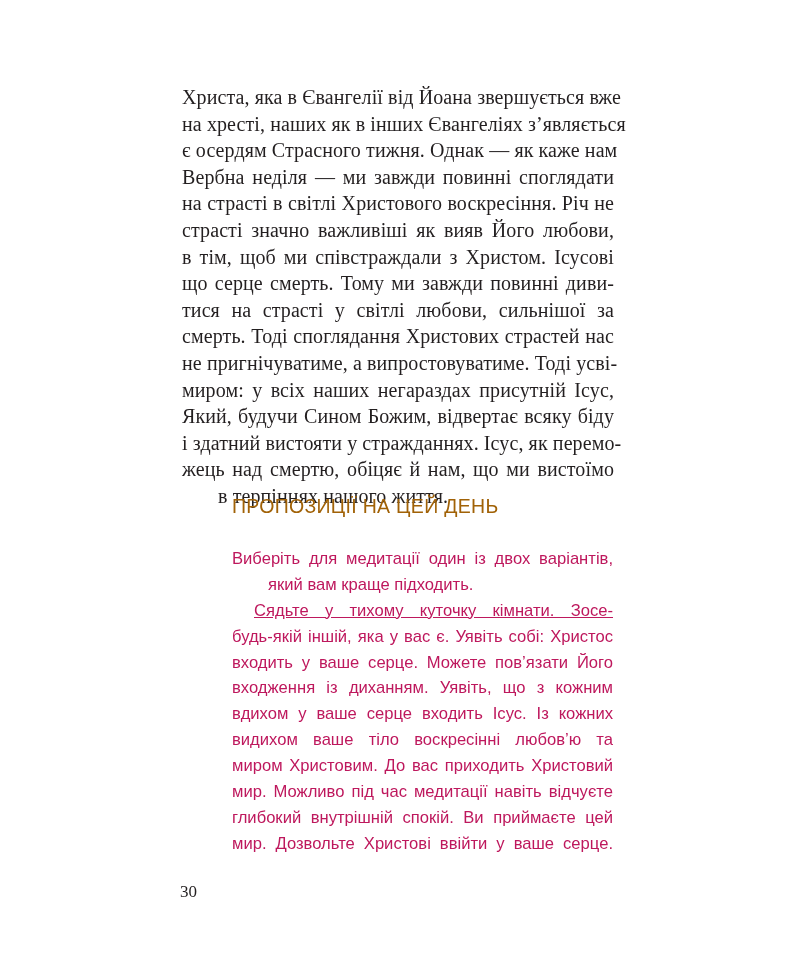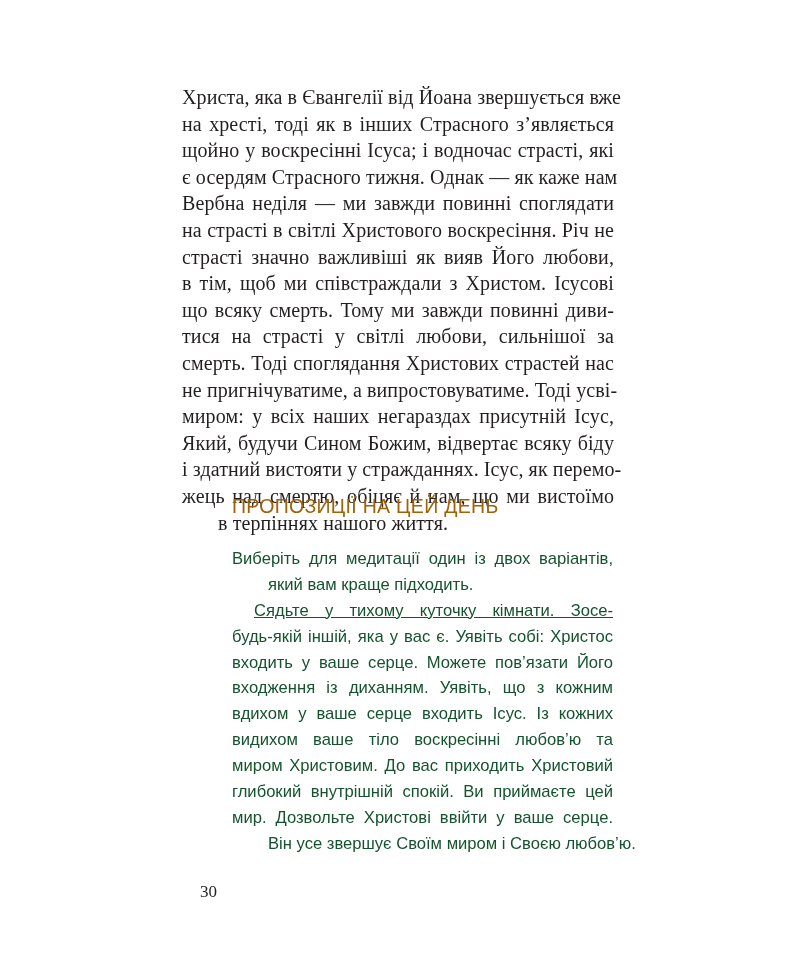--- a/index.html
+++ b/index.html
@@ -56,54 +56,52 @@
       white-space: nowrap;
     }
     .sans-block {
       position: absolute;
       left: 232px;
       top: 546px;
       width: 381px;
       font-family: "Liberation Sans", "DejaVu Sans", sans-serif;
       font-size: 16.6px;
       line-height: 25.9px;
-      color: #14532d;
+      color: #be185d;
     }
     .sans-block .line {
       height: 25.9px;
     }
     .sans-block .line.indent {
       padding-left: 22px;
       text-decoration: underline;
     }
     .page-number {
       position: absolute;
       left: 180px;
       top: 882px;
       font-family: "Liberation Serif", "DejaVu Serif", serif;
       font-size: 17px;
       color: #231f20;
-      margin-left: 20px;
     }
   </style>
 </head>
 <body>
 
 <div class="page">
 
   <div class="serif-block">
     <span class="line">Христа, яка в Євангелії від Йоана звершується вже</span>
-    <span class="line">на хресті, тоді як в інших Страсного з’являється</span>
-    <span class="line">щойно у воскресінні Ісуса; і водночас страсті, які</span>
+    <span class="line">на хресті, наших як в інших Євангеліях з’являється</span>
     <span class="line">є осердям Страсного тижня. Однак — як каже нам</span>
     <span class="line">Вербна неділя — ми завжди повинні споглядати</span>
     <span class="line">на страсті в світлі Христового воскресіння. Річ не</span>
     <span class="line">страсті значно важливіші як вияв Його любови,</span>
     <span class="line">в тім, щоб ми співстраждали з Христом. Ісусові</span>
-    <span class="line">що всяку смерть. Тому ми завжди повинні диви-</span>
+    <span class="line">що серце смерть. Тому ми завжди повинні диви-</span>
     <span class="line">тися на страсті у світлі любови, сильнішої за</span>
     <span class="line">смерть. Тоді споглядання Христових страстей нас</span>
     <span class="line">не пригнічуватиме, а випростовуватиме. Тоді усві-</span>
     <span class="line">миром: у всіх наших негараздах присутній Ісус,</span>
     <span class="line">Який, будучи Сином Божим, відвертає всяку біду</span>
     <span class="line">і здатний вистояти у стражданнях. Ісус, як перемо-</span>
     <span class="line">жець над смертю, обіцяє й нам, що ми вистоїмо</span>
     <span class="line last">в терпіннях нашого життя.</span>
   </div>
 
@@ -112,20 +110,20 @@
   <div class="sans-block">
     <span class="line">Виберіть для медитації один із двох варіантів,</span>
     <span class="line last">який вам краще підходить.</span>
     <span class="line indent">Сядьте у тихому куточку кімнати. Зосе-</span>
     <span class="line">будь-якій іншій, яка у вас є. Уявіть собі: Христос</span>
     <span class="line">входить у ваше серце. Можете пов’язати Його</span>
     <span class="line">входження із диханням. Уявіть, що з кожним</span>
     <span class="line">вдихом у ваше серце входить Ісус. Із кожних</span>
     <span class="line">видихом ваше тіло воскресінні любов’ю та</span>
     <span class="line">миром Христовим. До вас приходить Христовий</span>
+    <span class="line">мир. Можливо під час медитації навіть відчуєте</span>
     <span class="line">глибокий внутрішній спокій. Ви приймаєте цей</span>
     <span class="line">мир. Дозвольте Христові ввійти у ваше серце.</span>
-    <span class="line last">Він усе звершує Своїм миром і Своєю любов’ю.</span>
   </div>
 
   <div class="page-number">30</div>
 
 </div>
 
 </body></html>

